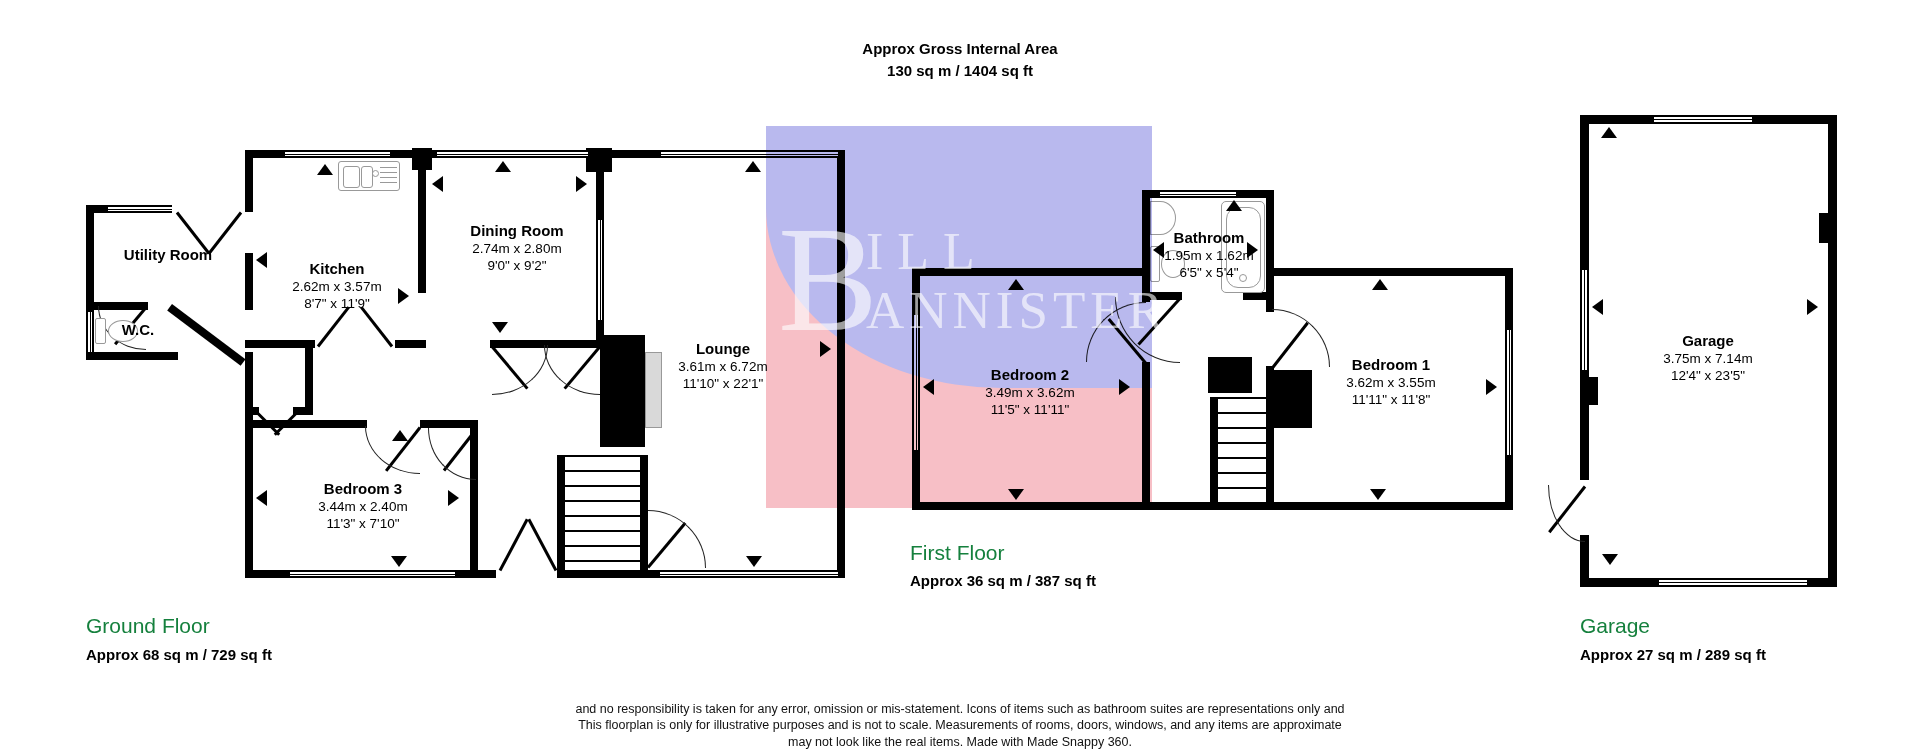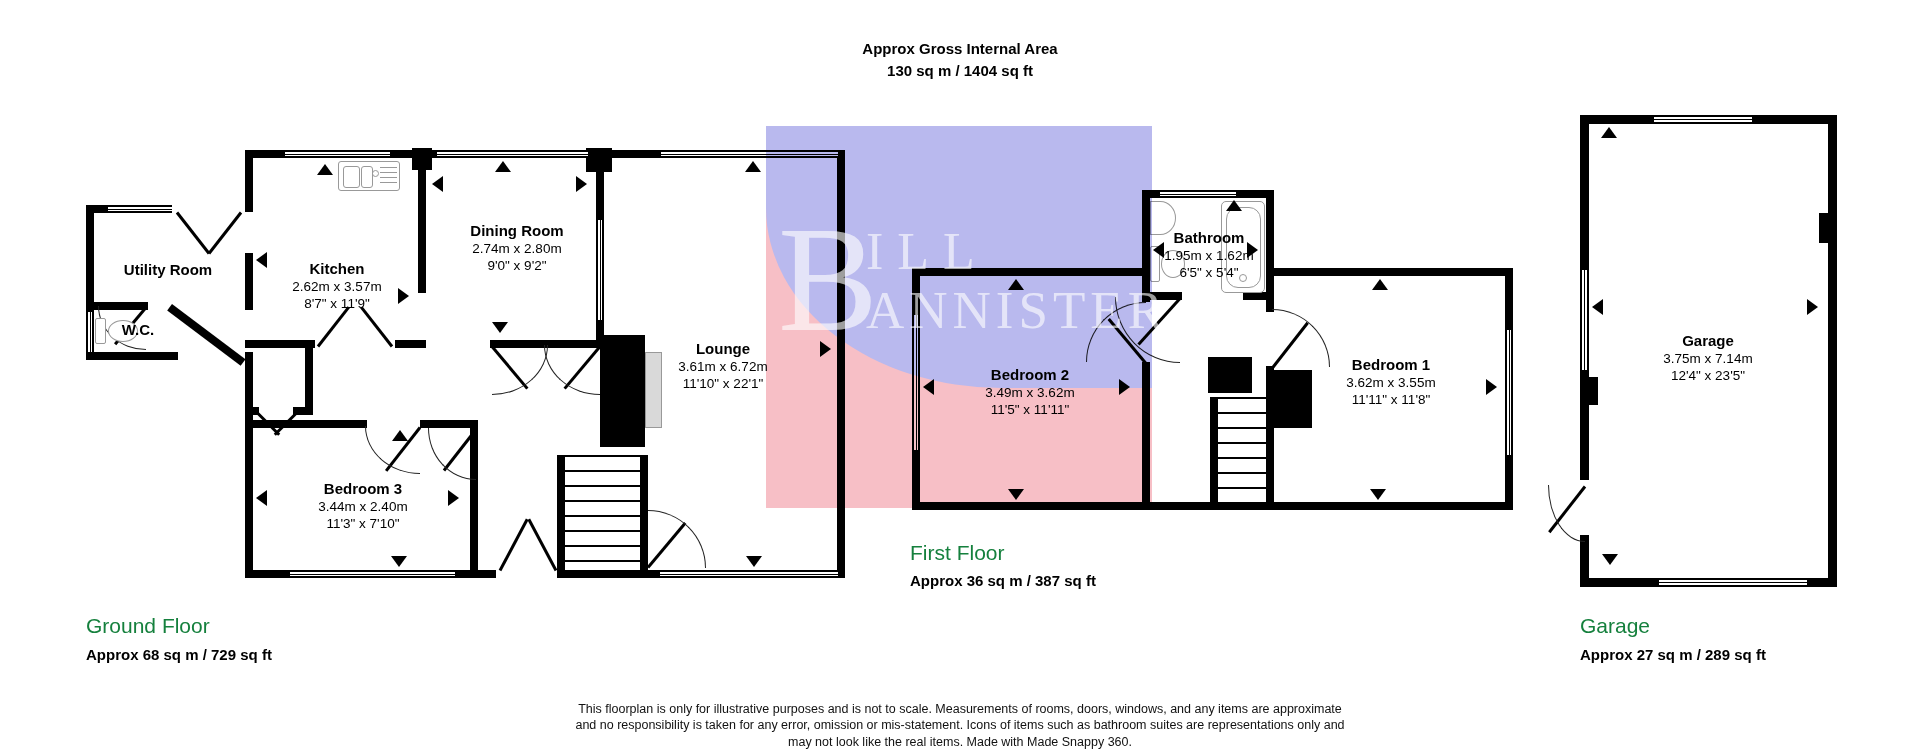--- a/index.html
+++ b/index.html
@@ -123,21 +123,21 @@
 
   <div class="icon" style="left:338px;top:161px;width:62px;height:30px;border-radius:3px">
     <div style="position:absolute;left:4px;top:4px;width:15px;height:20px;border:1.2px solid #999;border-radius:3px"></div>
     <div style="position:absolute;left:22px;top:4px;width:10px;height:20px;border:1.2px solid #999;border-radius:3px"></div>
     <div style="position:absolute;left:33px;top:8px;width:5px;height:5px;border:1.2px solid #999;border-radius:50%"></div>
     <div style="position:absolute;left:41px;top:5px;width:17px;height:19px;background:repeating-linear-gradient(to bottom,#999 0 1px,transparent 1px 5px)"></div>
   </div>
   <div class="icon" style="left:95px;top:318px;width:11px;height:26px;border-radius:2px"></div>
   <div class="icon" style="left:108px;top:320px;width:30px;height:22px;border-radius:50%"></div>
 
-  <div class="room-label" style="left:98px;top:261px;width:140px">
+  <div class="room-label" style="left:98px;top:246px;width:140px">
     <div class="room-name">Utility Room</div>
   </div>
   <div class="room-label" style="left:110px;top:321px;width:56px">
     <div class="room-name">W.C.</div>
   </div>
   <div class="room-label" style="left:258px;top:260px;width:158px">
     <div class="room-name">Kitchen</div>
     <div class="room-dim">2.62m x 3.57m</div>
     <div class="room-dim">8'7" x 11'9"</div>
   </div>
@@ -280,18 +280,18 @@
   </div>
 
   <div class="floor-title" style="left:86px;top:614px">Ground Floor</div>
   <div class="floor-area" style="left:86px;top:646px">Approx 68 sq m / 729 sq ft</div>
   <div class="floor-title" style="left:910px;top:541px">First Floor</div>
   <div class="floor-area" style="left:910px;top:572px">Approx 36 sq m / 387 sq ft</div>
   <div class="floor-title" style="left:1580px;top:614px">Garage</div>
   <div class="floor-area" style="left:1580px;top:646px">Approx 27 sq m / 289 sq ft</div>
 
   <div class="disclaimer">
+    <div>and no responsibility is taken for any error, omission or mis-statement. Icons of items such as bathroom suites are representations only and</div>
     <div>This floorplan is only for illustrative purposes and is not to scale. Measurements of rooms, doors, windows, and any items are approximate</div>
-    <div>and no responsibility is taken for any error, omission or mis-statement. Icons of items such as bathroom suites are representations only and</div>
     <div>may not look like the real items. Made with Made Snappy 360.</div>
   </div>
 
 </div>
 
 </body></html>

